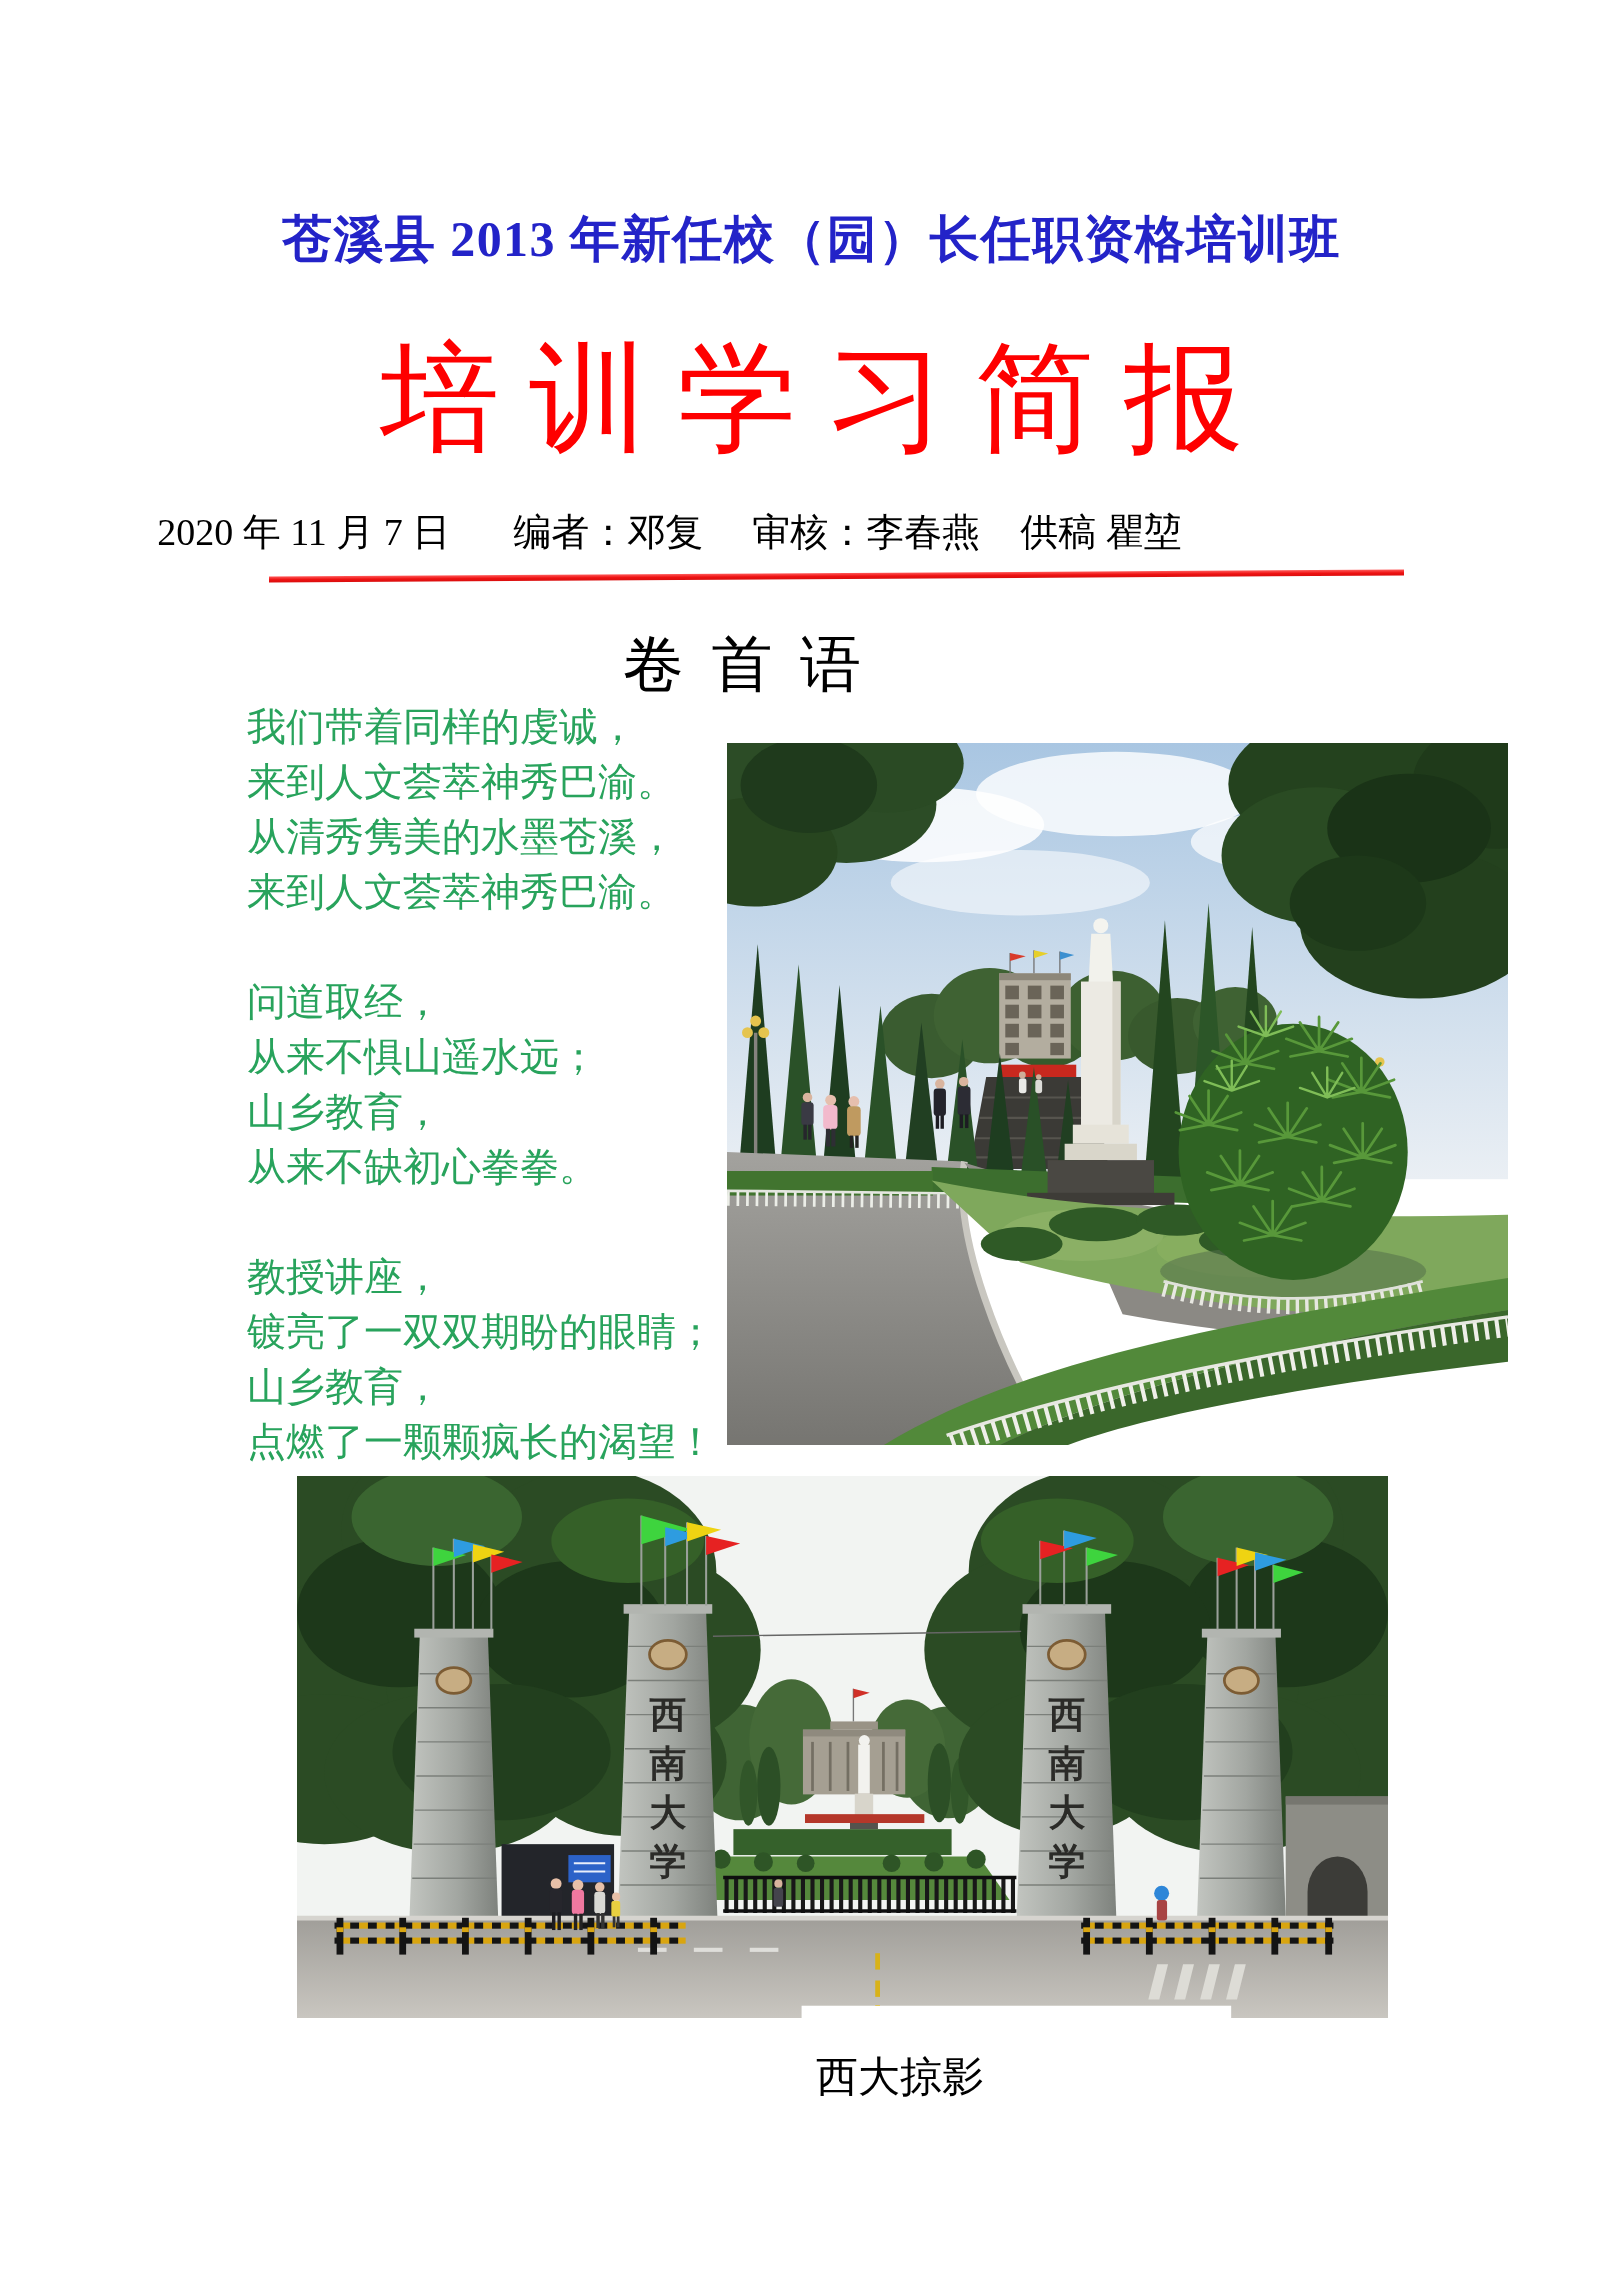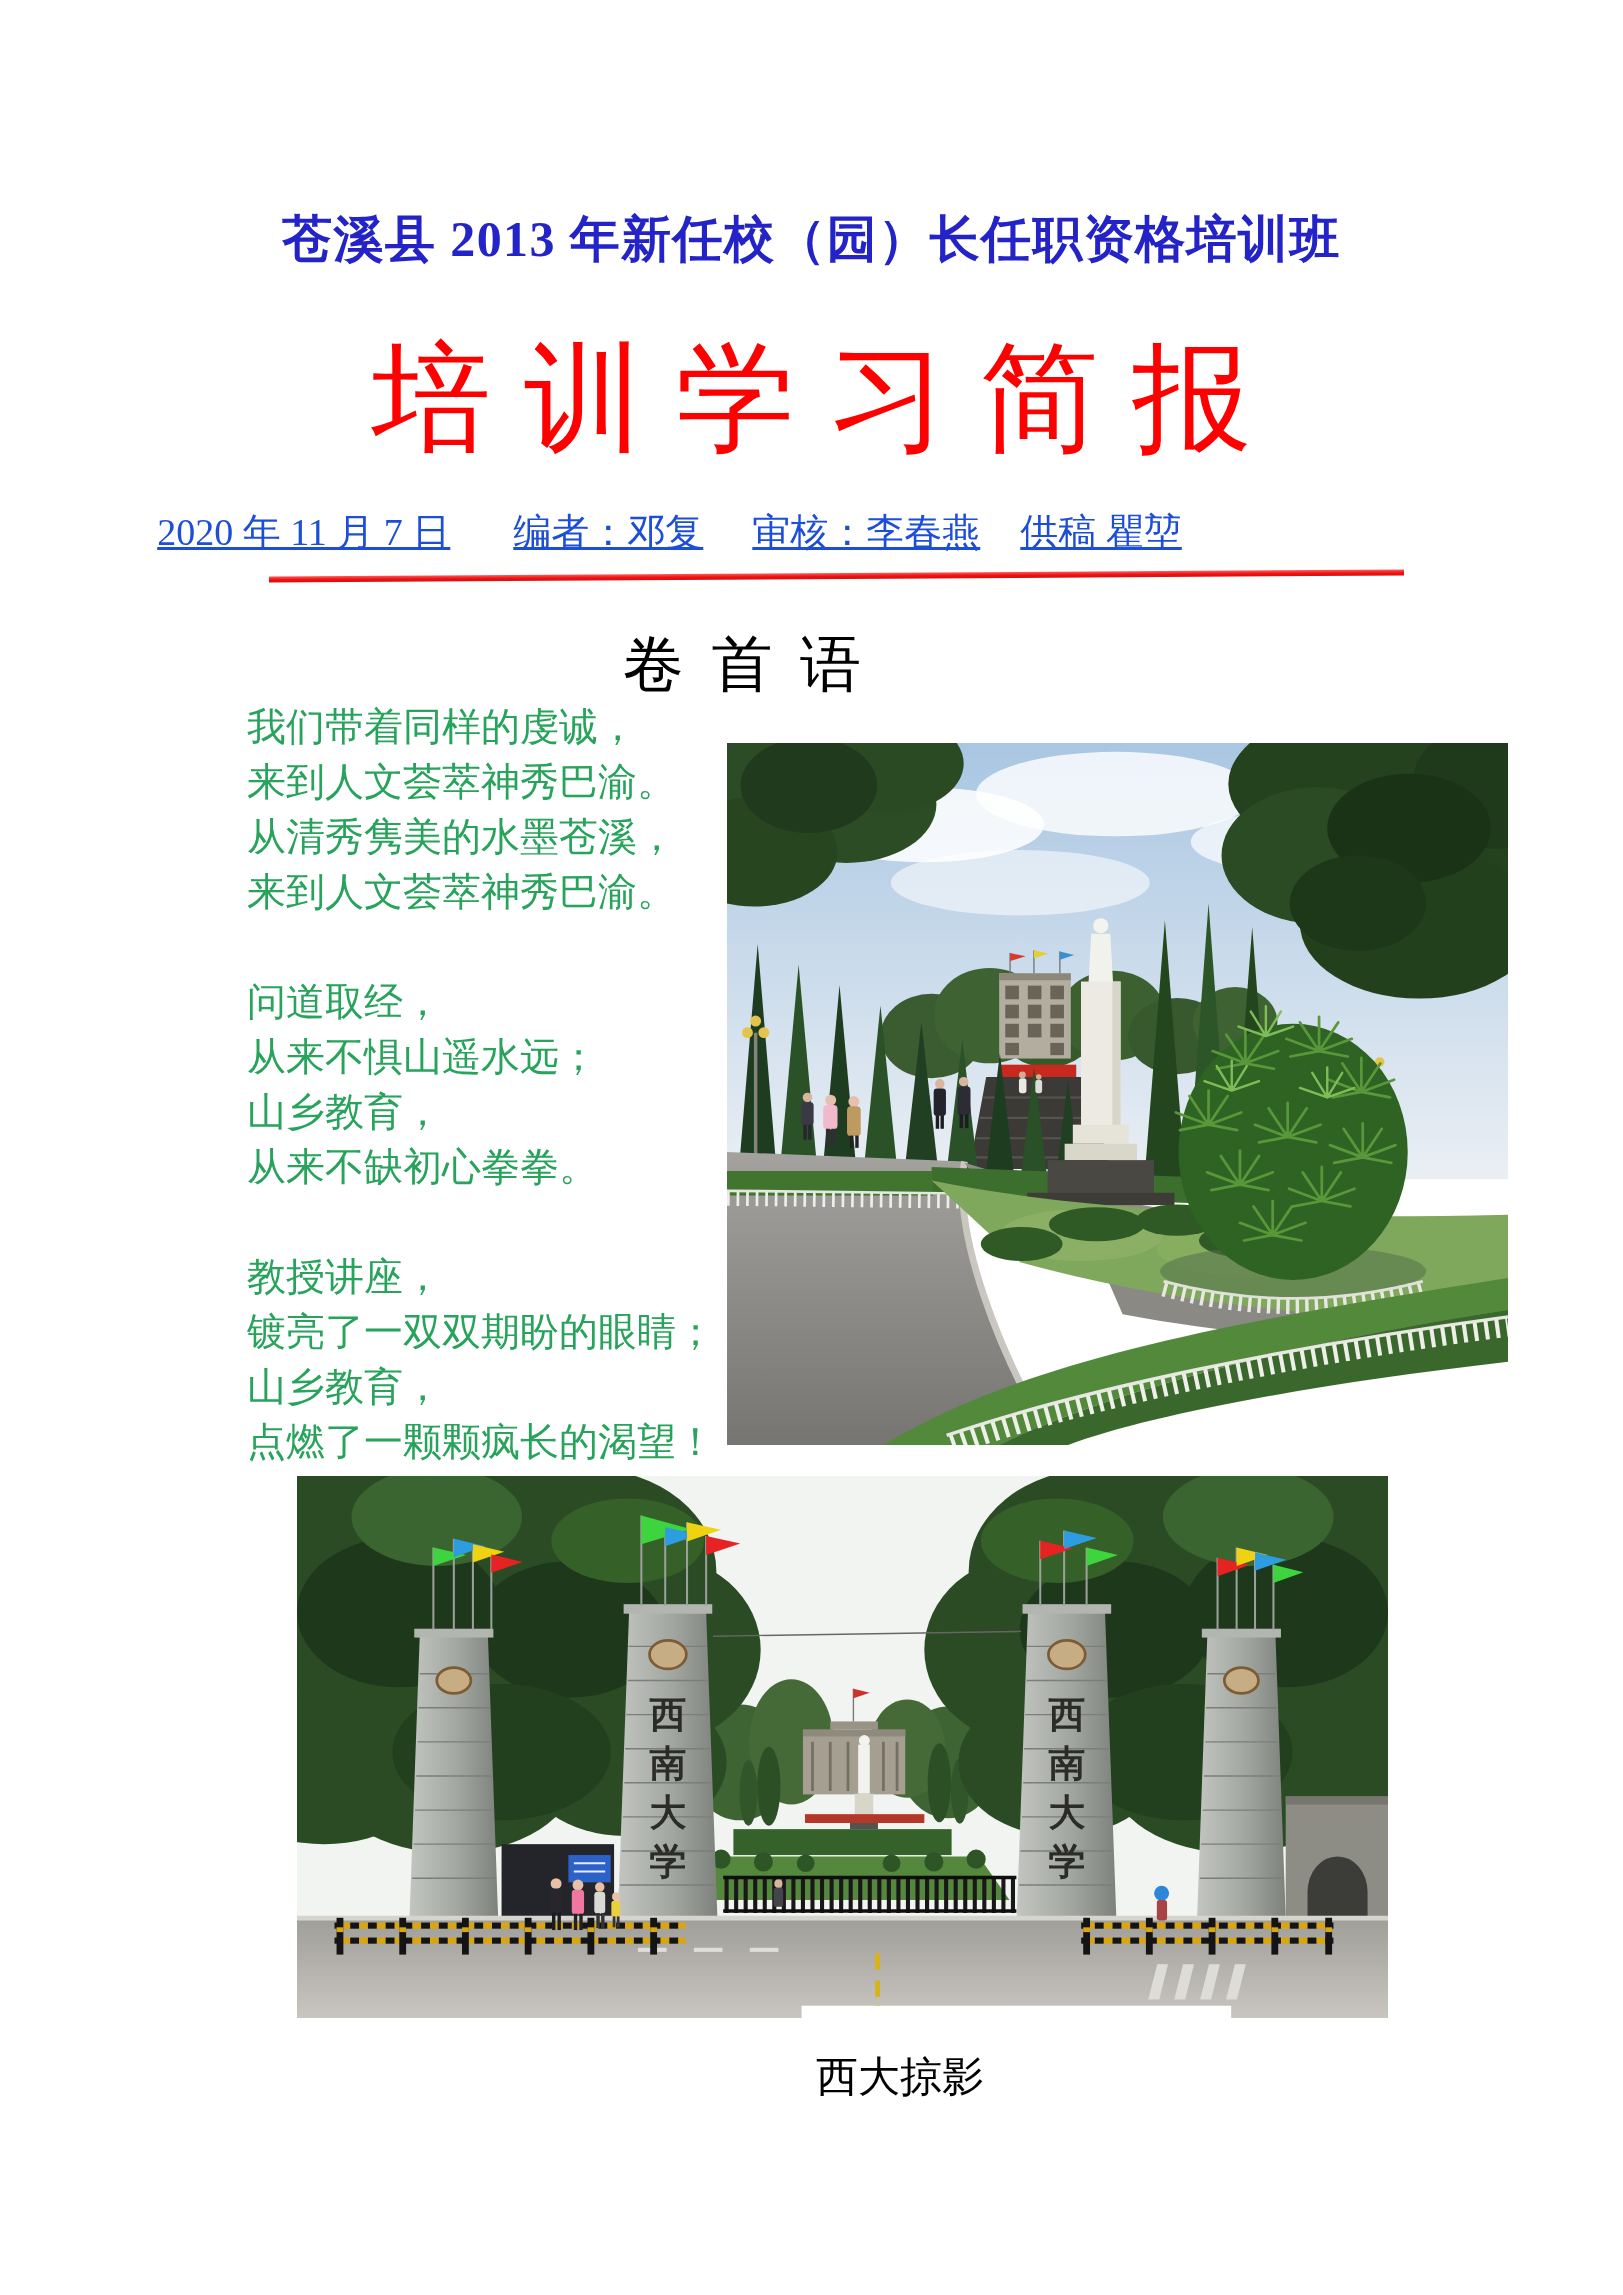--- a/index.html
+++ b/index.html
@@ -5,26 +5,26 @@
   html,body{margin:0;padding:0;background:#ffffff;}
   body{position:relative;width:1623px;height:2295px;font-family:"Liberation Sans",sans-serif;overflow:hidden;}
 
   .kicker{
     position:absolute;top:206px;left:0;width:1623px;text-align:center;
     font-family:"Liberation Serif",serif;font-weight:bold;
     font-size:50px;letter-spacing:1.4px;color:#2323c8;white-space:nowrap;
   }
   .main-title{
     position:absolute;top:319px;left:0;width:1623px;text-align:center;
-    font-family:Liberation Sans, sans-serif;font-weight:400;
+    font-family:Liberation Serif, serif;font-weight:400;
     font-size:119px;color:#fe0000;white-space:nowrap;
   }
   .meta-line{
     position:absolute;top:507px;left:0;width:1339px;text-align:center;
-    font-family:"Liberation Serif",serif;font-size:38px;color:#1d4ed8;white-space:nowrap;text-decoration:underline;
+    font-family:"Liberation Serif",serif;font-size:38px;color:#000000;white-space:nowrap;
   }
   .meta-line .m-editor{margin-left:63px;}
   .meta-line .m-reviewer{margin-left:49px;}
   .meta-line .m-contributor{margin-left:40px;}
 
   .divider{
     position:absolute;left:269px;top:573px;width:1135px;height:5.5px;
     background:linear-gradient(180deg,#ff5a5a 0%,#ee1111 55%,#d90f0f 100%);
     transform:rotate(-0.35deg);
   }

